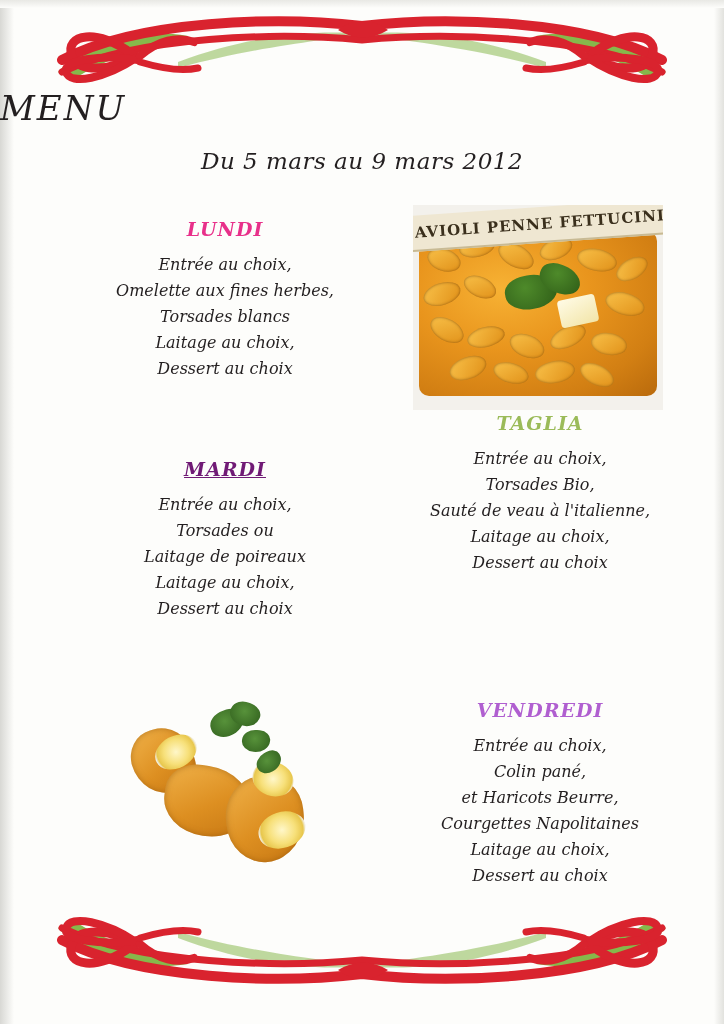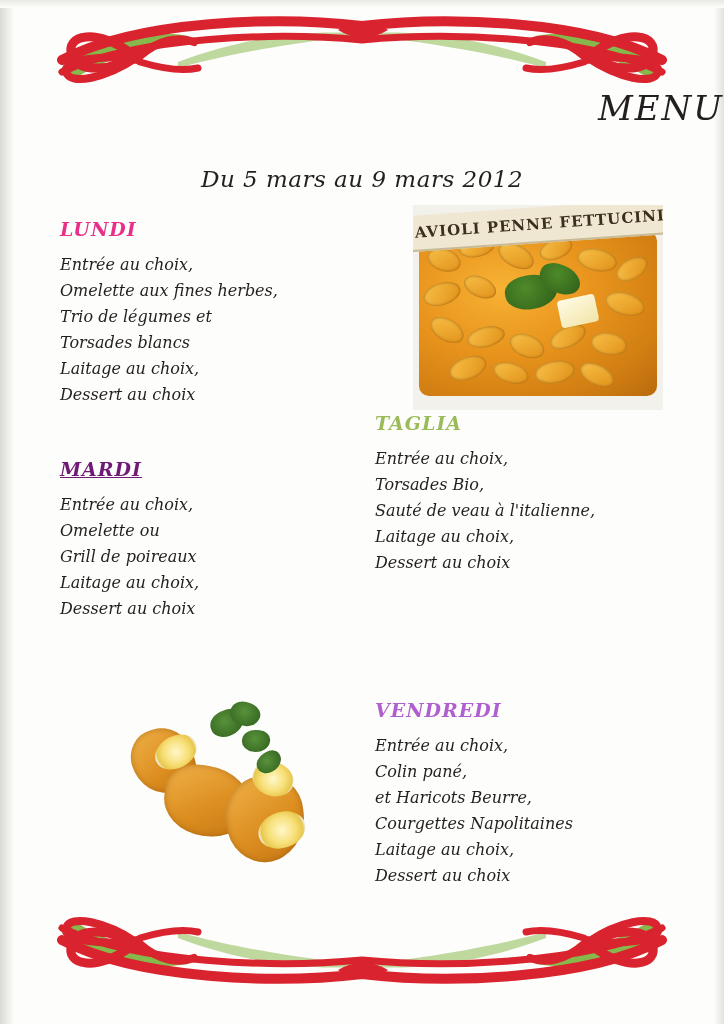--- a/index.html
+++ b/index.html
@@ -50,43 +50,43 @@
     height: 90px;
   }
   .ribbon.top { top: 10px; }
   .ribbon.bottom { top: 900px; }
 
   
   .title {
     position: absolute;
     left: 0; top: 88px;
     width: 724px;
-    text-align: right;
+    text-align: left;
     font-family: "DejaVu Serif", serif;
     font-style: italic;
     font-size: 34px;
     letter-spacing: 2px;
     color: #231f20;
   }
   .subtitle {
     position: absolute;
     left: 0; top: 148px;
     width: 724px;
     text-align: center;
     font-family: "DejaVu Serif", serif;
     font-style: italic;
     font-size: 23px;
     letter-spacing: 0.5px;
     color: #231f20;
-    margin-top: 18px;
   }
 
   
   .day {
     position: absolute;
+    text-align: center;
   }
   .day-name {
     font-family: "DejaVu Serif", serif;
     font-style: italic;
     font-weight: bold;
     font-size: 19px;
     letter-spacing: 1px;
     margin-bottom: 12px;
   }
   .day-line {
@@ -246,31 +246,30 @@
         <div class="butter"></div>
       </div>
       <div class="pasta-label">AVIOLI  PENNE  FETTUCINI  TAGLIA</div>
     </div>
   </div>
 
   <div class="day" id="day-lundi">
     <div class="day-name" style="color:#e8308a;">LUNDI</div>
     <div class="day-line">Entrée au choix,</div>
     <div class="day-line">Omelette aux fines herbes,</div>
-    <div class="day-line">Trio de légumes et</div>
     <div class="day-line">Torsades blancs</div>
     <div class="day-line">Laitage au choix,</div>
     <div class="day-line">Dessert au choix</div>
   </div>
 
   <div class="day" id="day-mardi">
     <div class="day-name" style="color:#701a75;text-decoration:underline;">MARDI</div>
     <div class="day-line">Entrée au choix,</div>
-    <div class="day-line">Omelette ou</div>
-    <div class="day-line">Grill de poireaux</div>
+    <div class="day-line">Torsades ou</div>
+    <div class="day-line">Laitage de poireaux</div>
     <div class="day-line">Laitage au choix,</div>
     <div class="day-line">Dessert au choix</div>
   </div>
 
   <div class="day" id="day-jeudi">
     <div class="day-name" style="color:#9bbb59;">TAGLIA</div>
     <div class="day-line">Entrée au choix,</div>
     <div class="day-line">Torsades Bio,</div>
     <div class="day-line">Sauté de veau à l'italienne,</div>
     <div class="day-line">Laitage au choix,</div>

